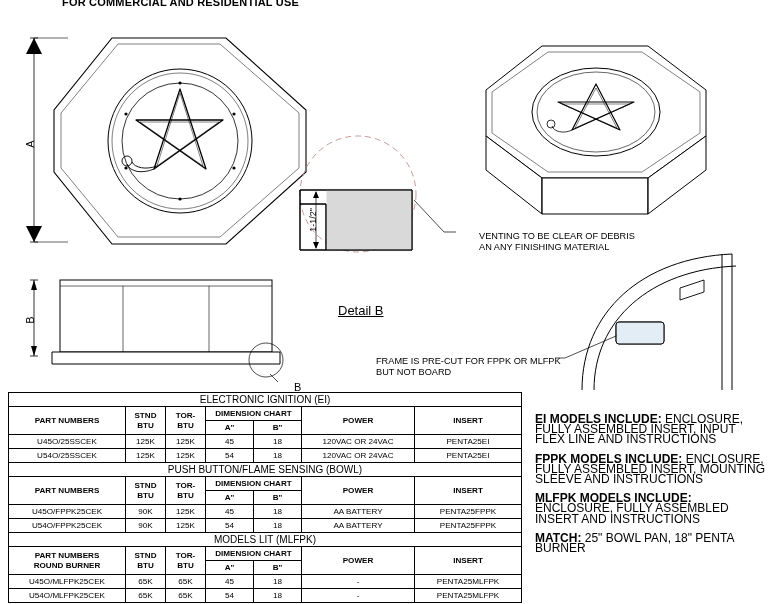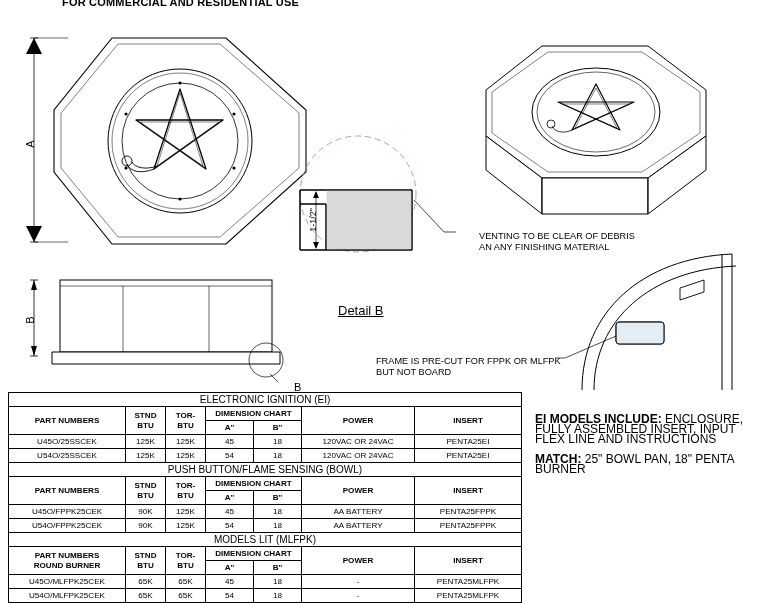--- a/index.html
+++ b/index.html
@@ -343,15 +343,21 @@
     </tr>
   </tbody>
     </table>
 </div>
 
 <div class="abs rightnotes" style="left:535px;top:414px;width:232px;">
   <div class="blk">
     <span class="ttl">EI MODELS INCLUDE:</span><span> ENCLOSURE, FULLY ASSEMBLED INSERT, INPUT FLEX LINE AND INSTRUCTIONS</span>
   </div>
   <div class="blk">
+    <span class="ttl">FPPK MODELS INCLUDE:</span><span> ENCLOSURE, FULLY ASSEMBLED INSERT, MOUNTING SLEEVE AND INSTRUCTIONS</span>
+  </div>
+  <div class="blk">
+    <span class="ttl">MLFPK MODELS INCLUDE:</span><span> ENCLOSURE, FULLY ASSEMBLED INSERT AND INSTRUCTIONS</span>
+  </div>
+  <div class="blk">
     <span class="ttl">MATCH:</span><span> 25" BOWL PAN, 18" PENTA BURNER</span>
   </div>
 </div>
 
 </body></html>

